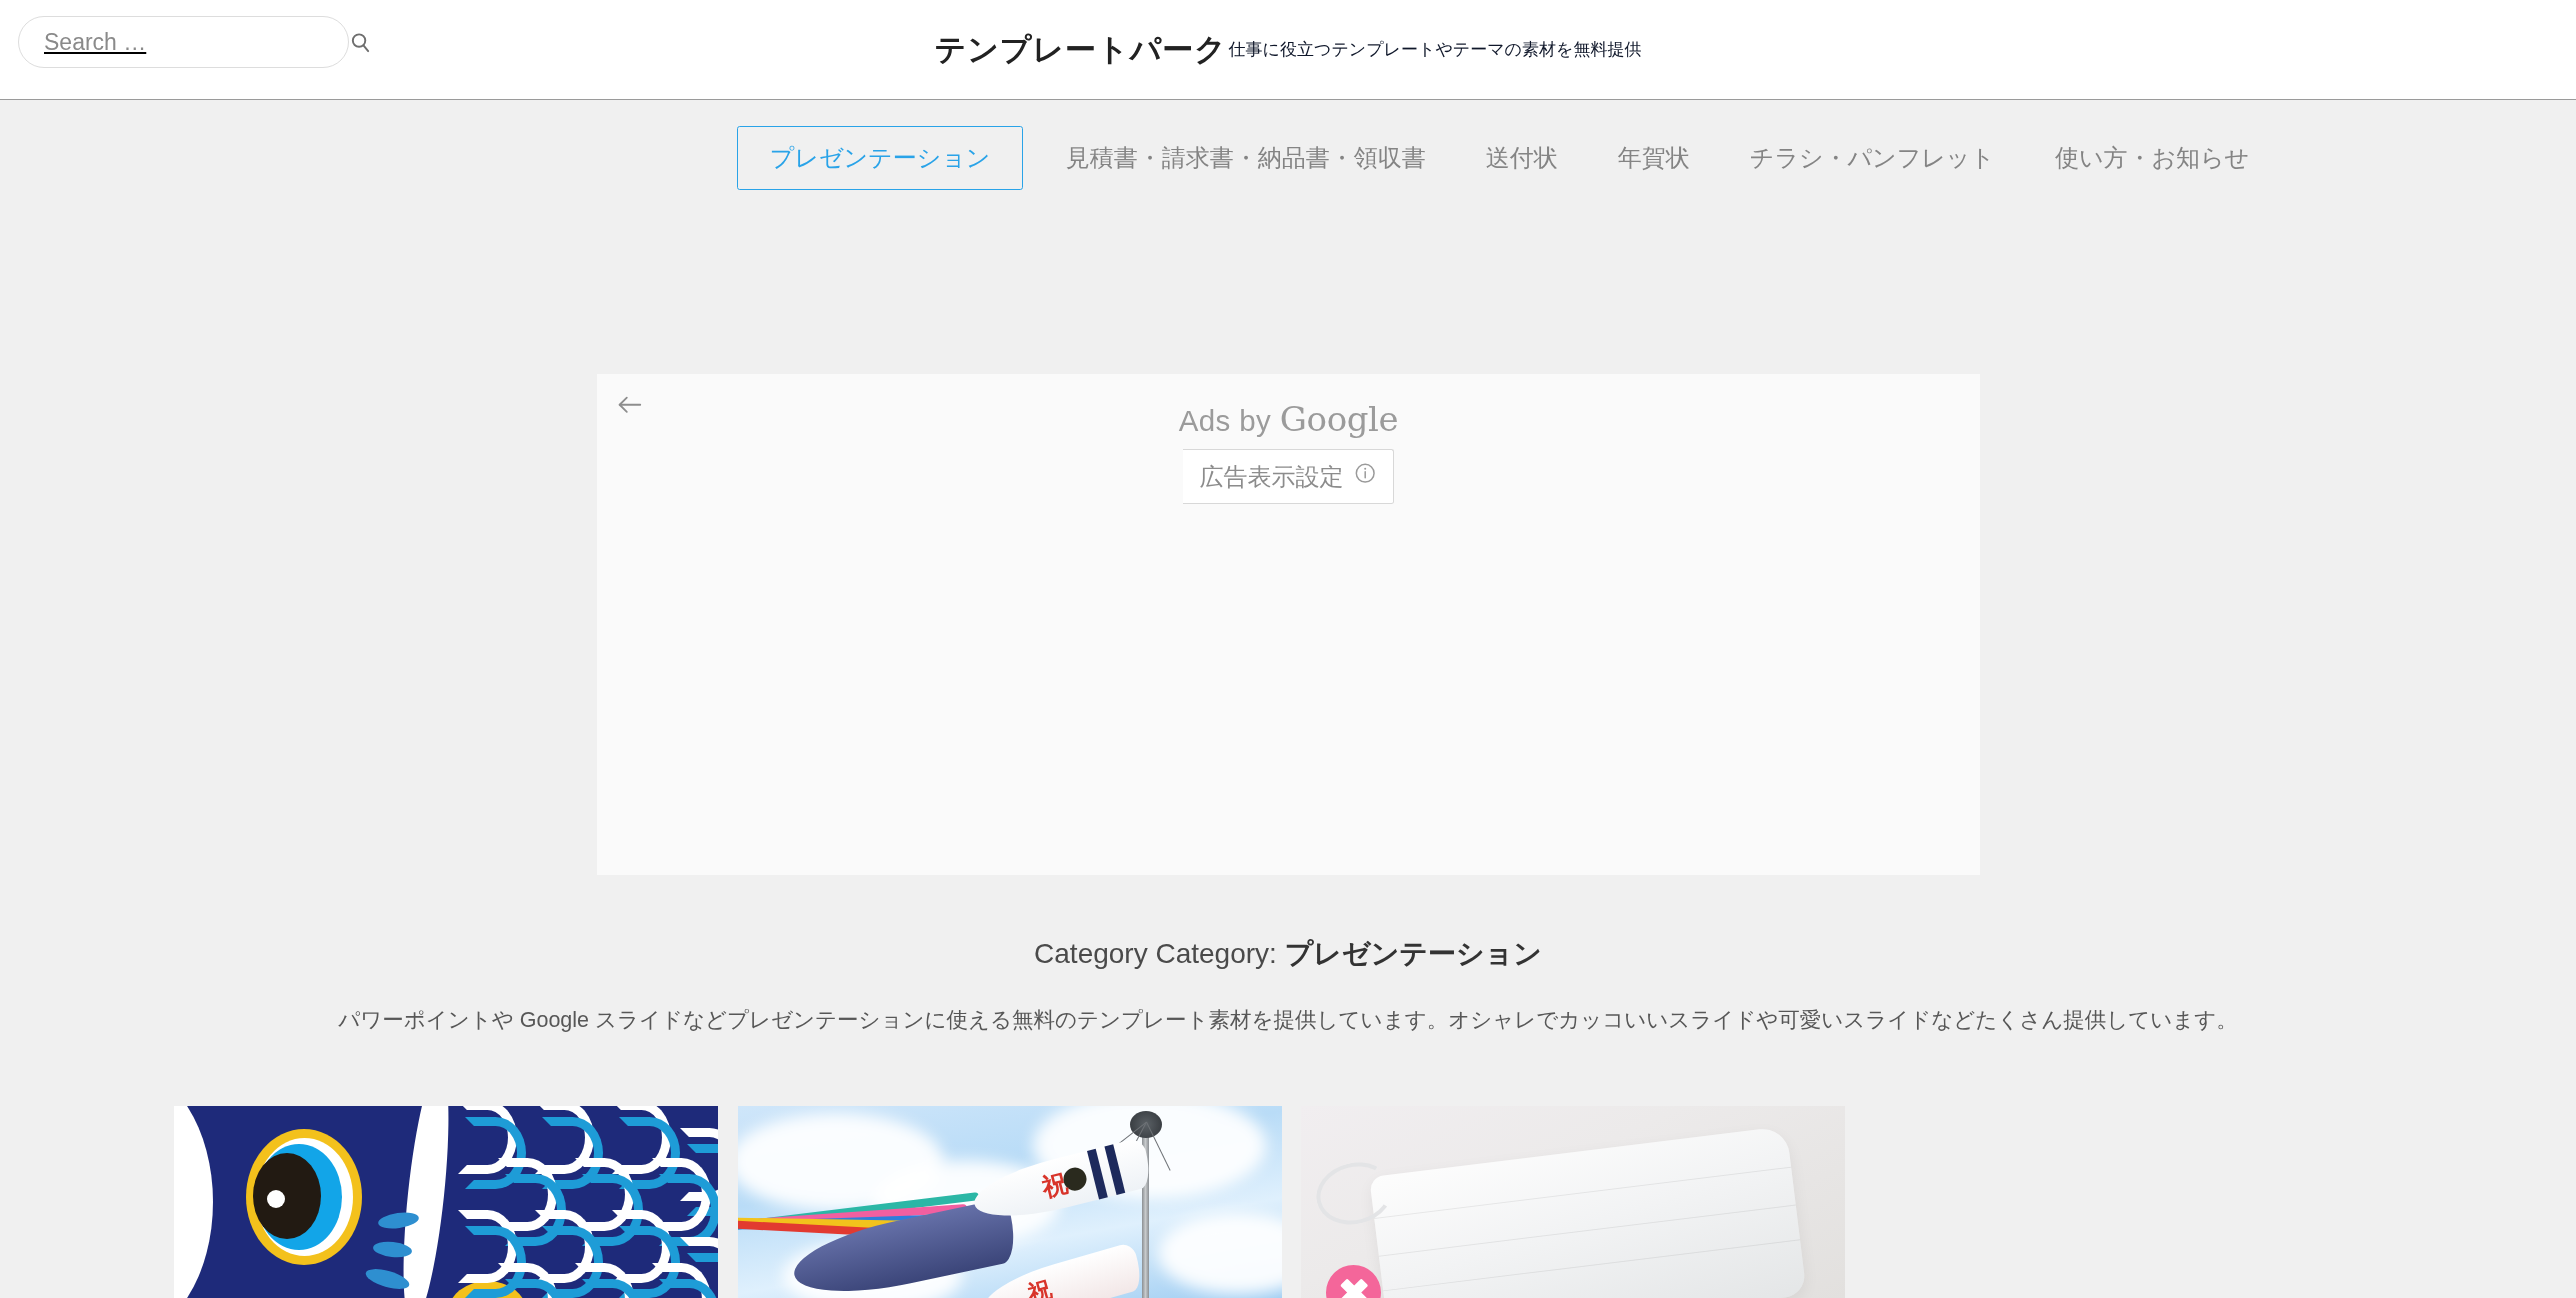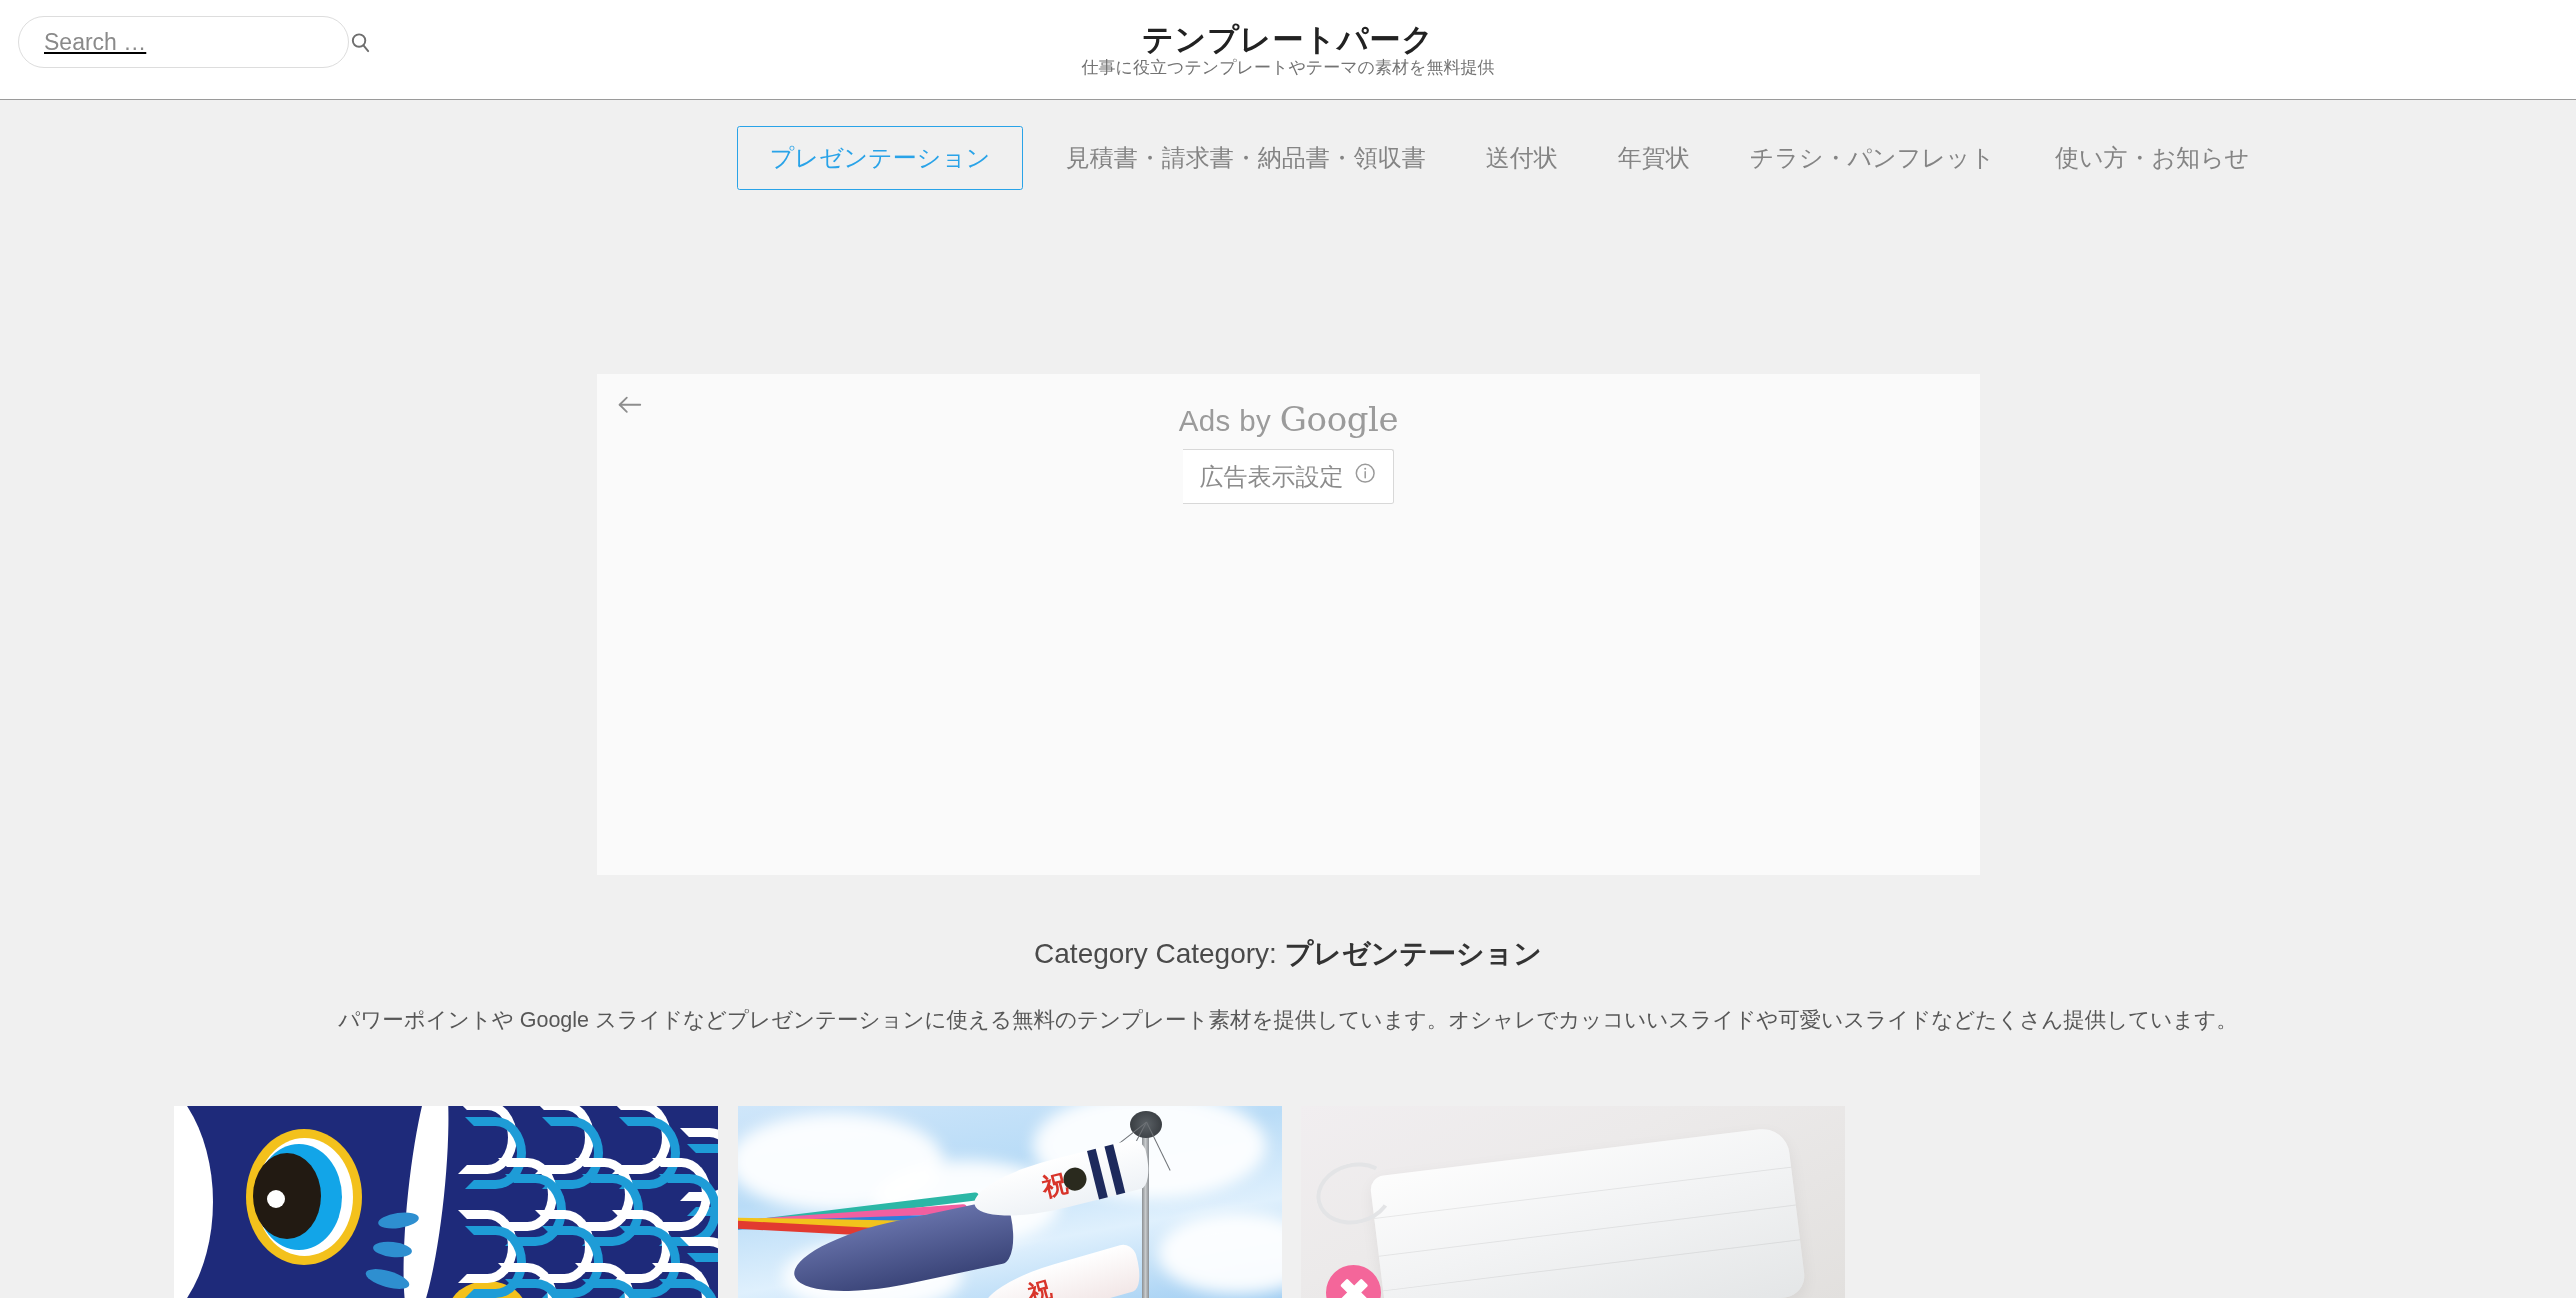--- a/index.html
+++ b/index.html
@@ -37,31 +37,31 @@
     width: 55px; height: 50px;
     border: none; background: transparent;
     display: flex; align-items: center; justify-content: center;
     cursor: pointer;
   }
   .search-btn svg { display: block; }
 
   .brand {
     position: absolute; left: 0; top: 0;
     width: 2576px; height: 100px;
-    display: flex; flex-direction: column;
+    display: flex; flex-direction: row;
     align-items: center; justify-content: center;
     gap: 1.8px;
     pointer-events: none;
   }
   .brand-title {
     font-size: 31px; font-weight: bold; color: #222222;
     letter-spacing: 0.9px; line-height: 1.1;
   }
   .brand-tagline {
-    font-size: 17px; color: #737373; line-height: 1.1;
+    font-size: 17px; color: #0f172a; line-height: 1.1;
   }
 
   
   .nav {
     position: absolute; left: 0; top: 100px;
     width: 2576px; height: 116px;
     display: flex; align-items: center;
   }
   .nav-inner {
     position: relative;

